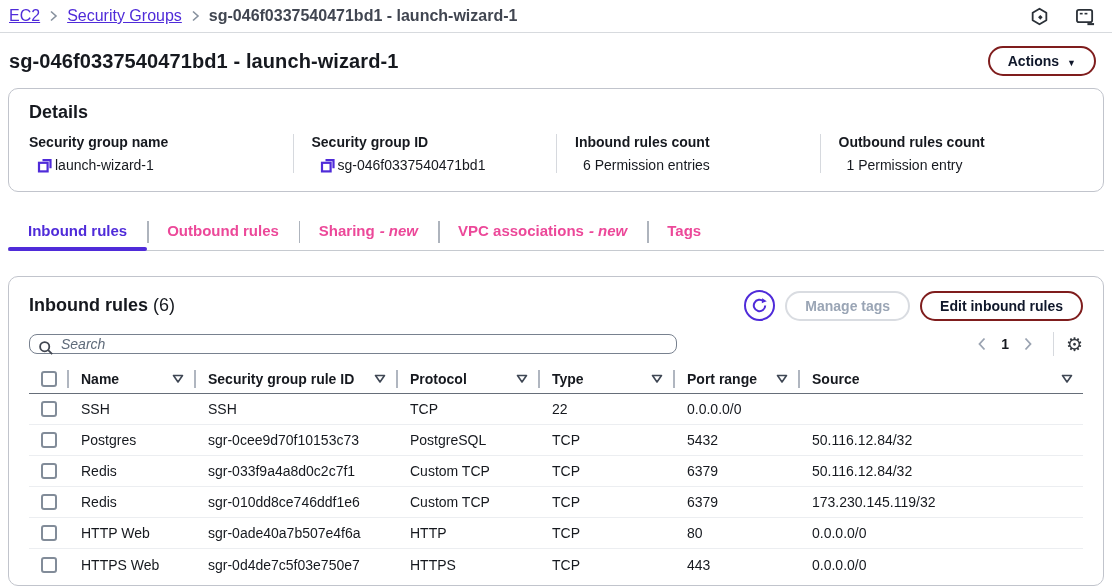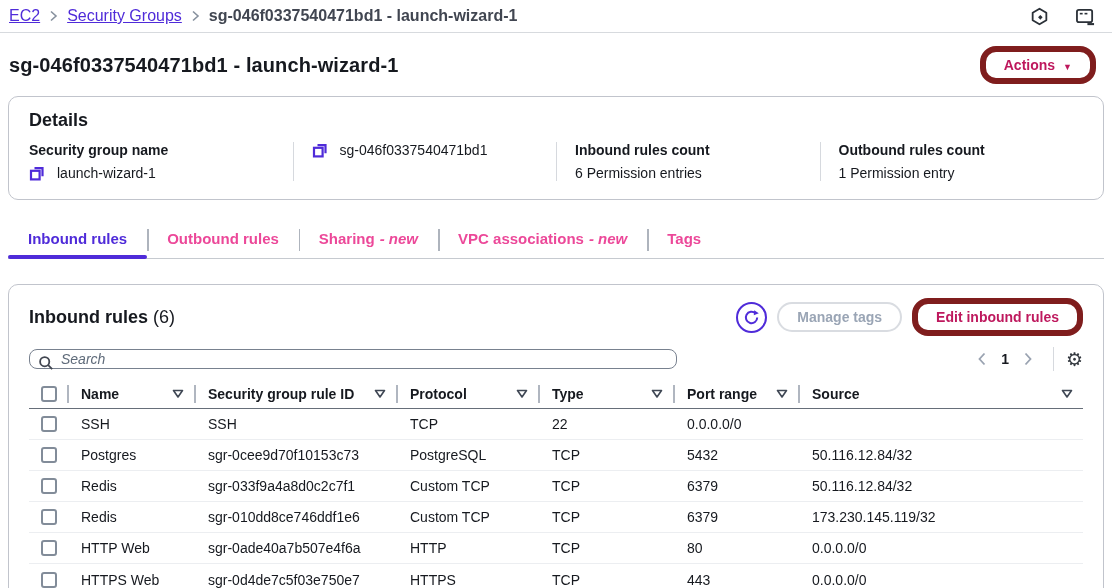--- a/index.html
+++ b/index.html
@@ -16,33 +16,33 @@
   .topbar-spacer { flex:1; }
   .topbar-icons { display:flex; align-items:center; gap:26px; }
   .icon-btn { background:none; border:none; cursor:pointer; display:flex; align-items:center; color:#2b3138; padding:0; }
 
   
   .title-row { display:flex; align-items:center; justify-content:space-between;
     padding:13px 16px 12px 9px; }
   .page-title { font-size:20px; font-weight:bold; letter-spacing:0.1px; }
   .btn { border-radius:16px; background:#fff; font-size:14px; font-weight:bold;
     padding:5px 18px; cursor:pointer; font-family:"Liberation Sans",sans-serif; }
-  .btn-primary-outline { border:6px solid #7f1d1d; color:#be185d; }
+  .btn-primary-outline { border:2px solid #7f1d1d; color:#0f172a; }
   .btn-disabled { border:2px solid #d9dce1; color:#9aa5b5; cursor:default; }
   .caret { font-size:9px; margin-left:8px; }
 
   
   .card { margin:0 8px; border:1px solid #c1c4cc; border-radius:10px; background:#fff; }
   .details-card { padding:13px 20px 18px; }
   .details-heading { font-size:18px; font-weight:bold; margin-bottom:11px; }
   .details-grid { display:grid; grid-template-columns:repeat(4,1fr); }
   .field { padding-left:18px; border-left:1px solid #d6d9de; }
   .field:first-child { padding-left:0; border-left:none; }
   .field-label { font-size:14px; font-weight:bold; margin-bottom:7px; }
-  .field-value { font-size:14px; display:flex; align-items:center; gap:12px; }
+  .field-value { font-size:14px; display:flex; align-items:center; gap:2px;margin-left:8px; }
   .copy-btn { background:none; border:none; padding:0; cursor:pointer; display:flex; }
 
   
   .tabs { display:flex; margin:21px 8px 0; border-bottom:1px solid #c6cad0; }
   .tab { position:relative; padding:9px 20px 11px; font-size:15px; font-weight:bold;
     color:#ec4899; cursor:pointer; white-space:nowrap; }
   .tab + .tab::before { content:""; position:absolute; left:0; top:8px; height:22px;
     width:1.5px; background:#aeb4bd; }
   .tab.active { color:#4f2bd9; }
   .tab.active::after { content:""; position:absolute; left:0; right:0; bottom:-1px;
@@ -140,20 +140,21 @@
         <button class="copy-btn">
           <svg width="16" height="16" viewBox="0 0 16 16">
             <path d="M5.5 3.2h8v8" fill="none" stroke="#4f2bd9" stroke-width="2.2"></path>
             <rect x="2" y="5.8" width="8.6" height="8.6" fill="none" stroke="#4f2bd9" stroke-width="2.2"></rect>
           </svg>
         </button>
         <span>launch-wizard-1</span>
       </div>
     </div>
     <div class="field">
+      <div class="field-label">Security group ID</div>
       <div class="field-value">
         <button class="copy-btn">
           <svg width="16" height="16" viewBox="0 0 16 16">
             <path d="M5.5 3.2h8v8" fill="none" stroke="#4f2bd9" stroke-width="2.2"></path>
             <rect x="2" y="5.8" width="8.6" height="8.6" fill="none" stroke="#4f2bd9" stroke-width="2.2"></rect>
           </svg>
         </button>
         <span>sg-046f0337540471bd1</span>
       </div>
     </div>

